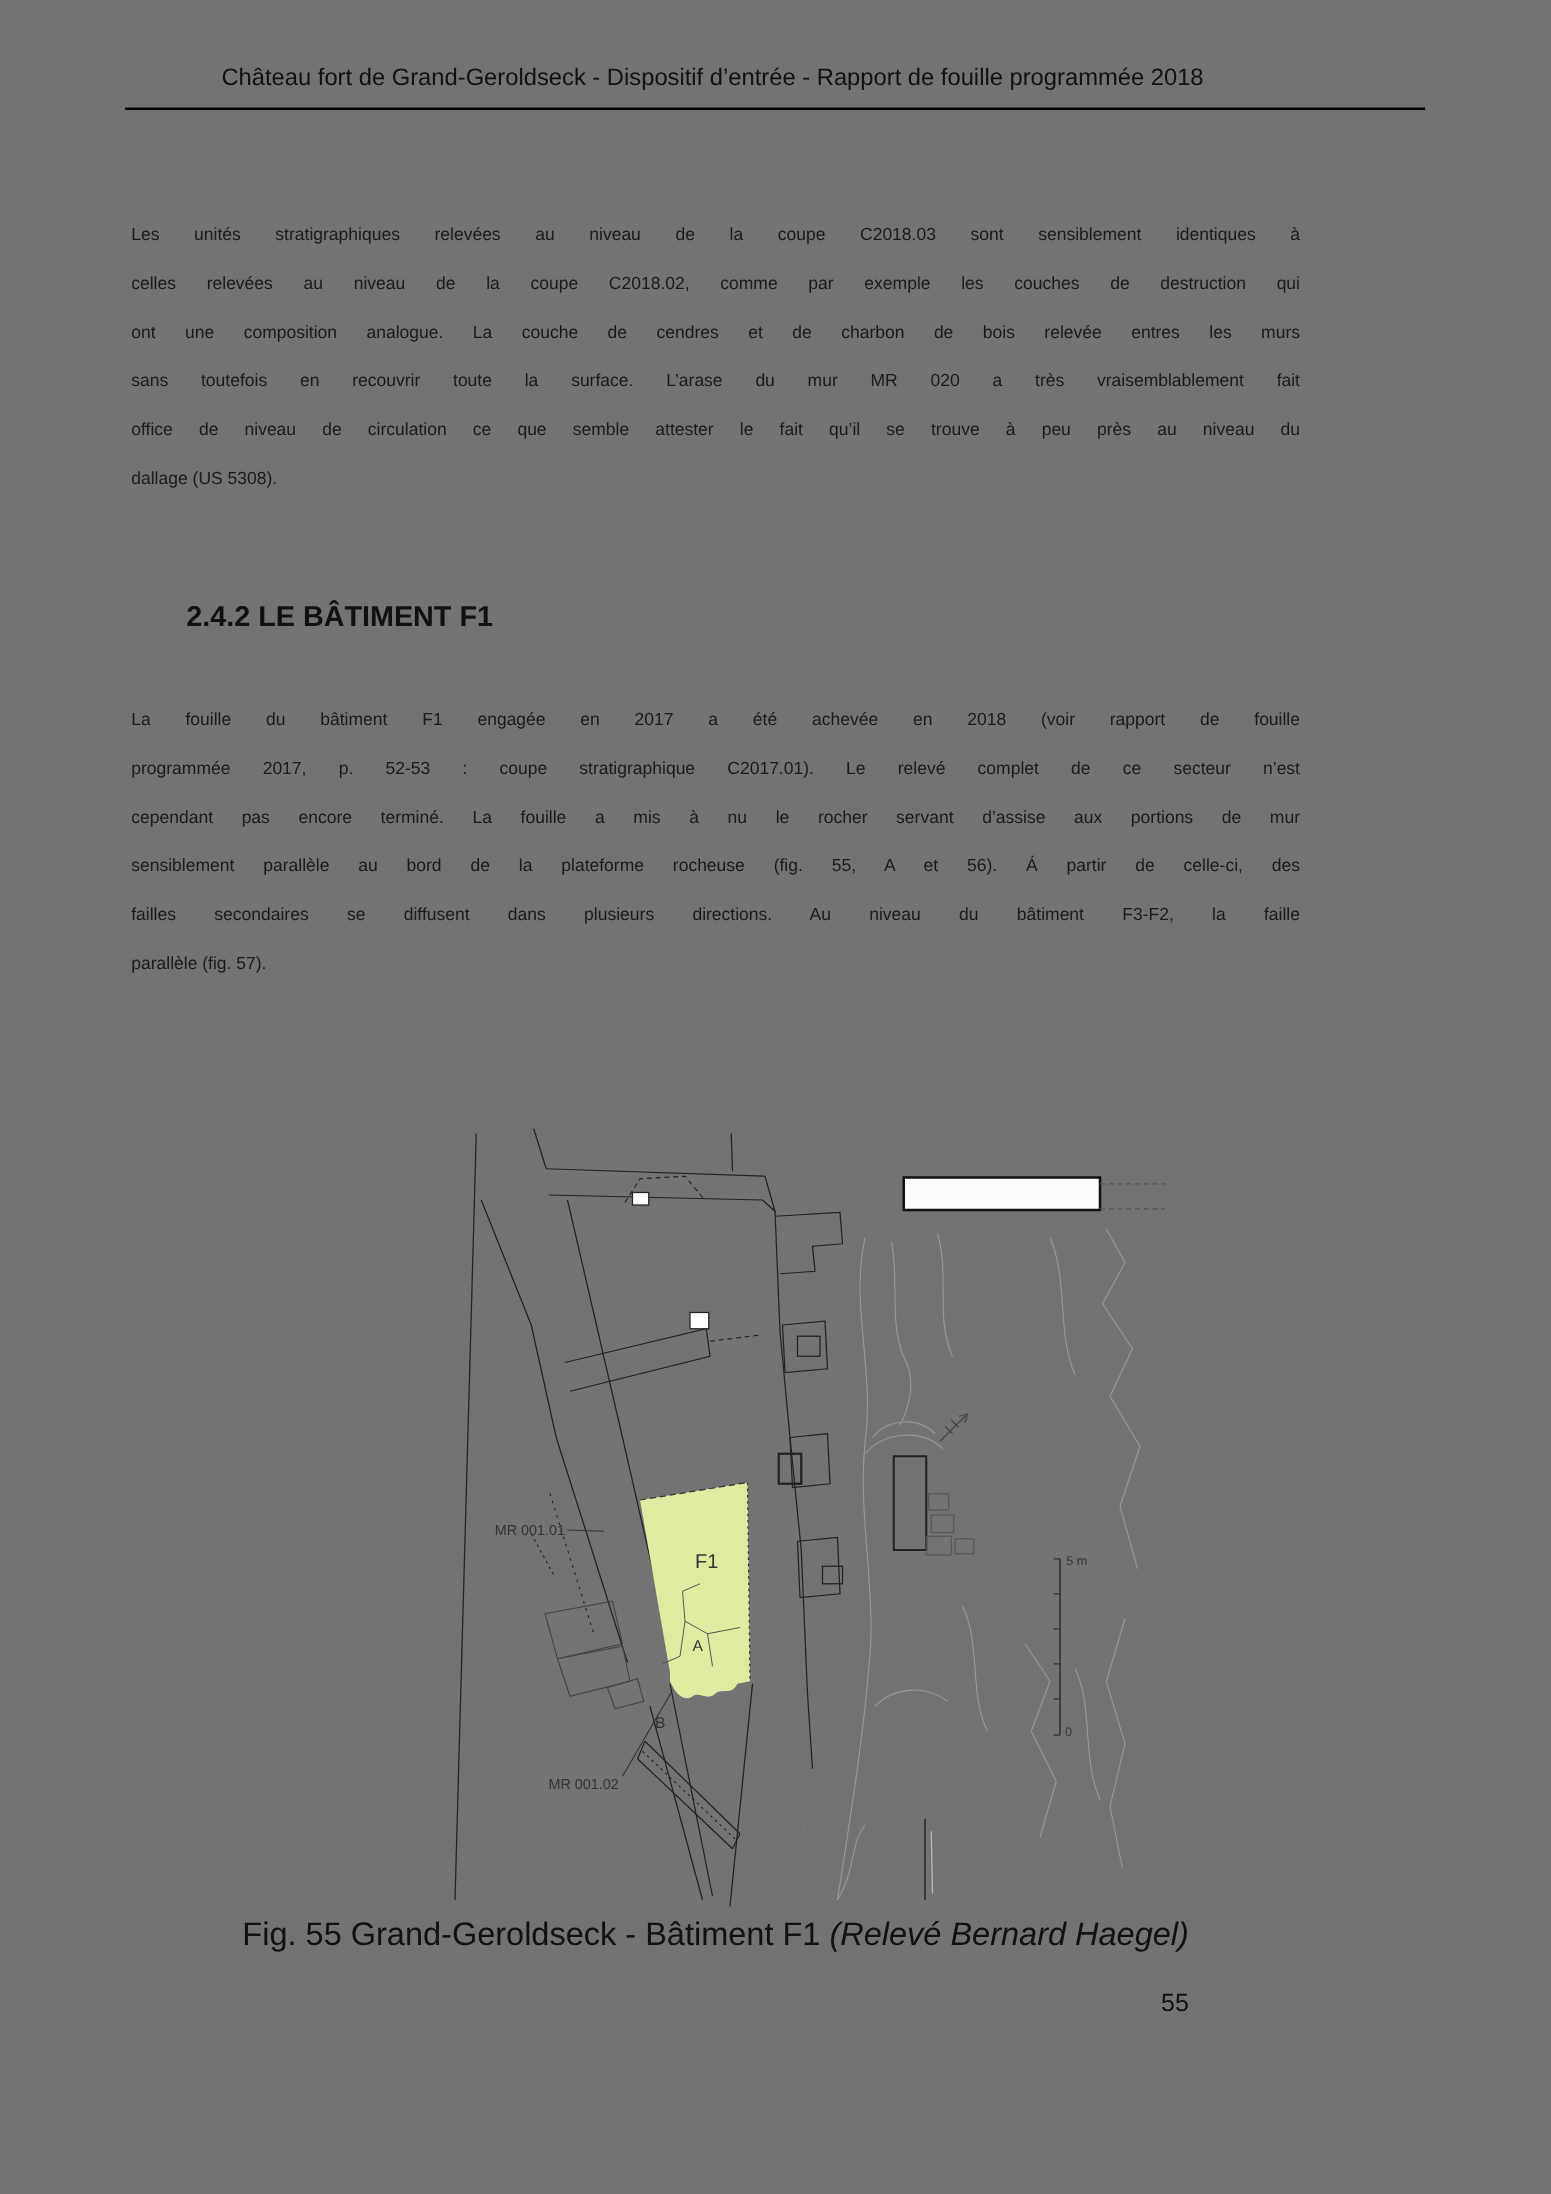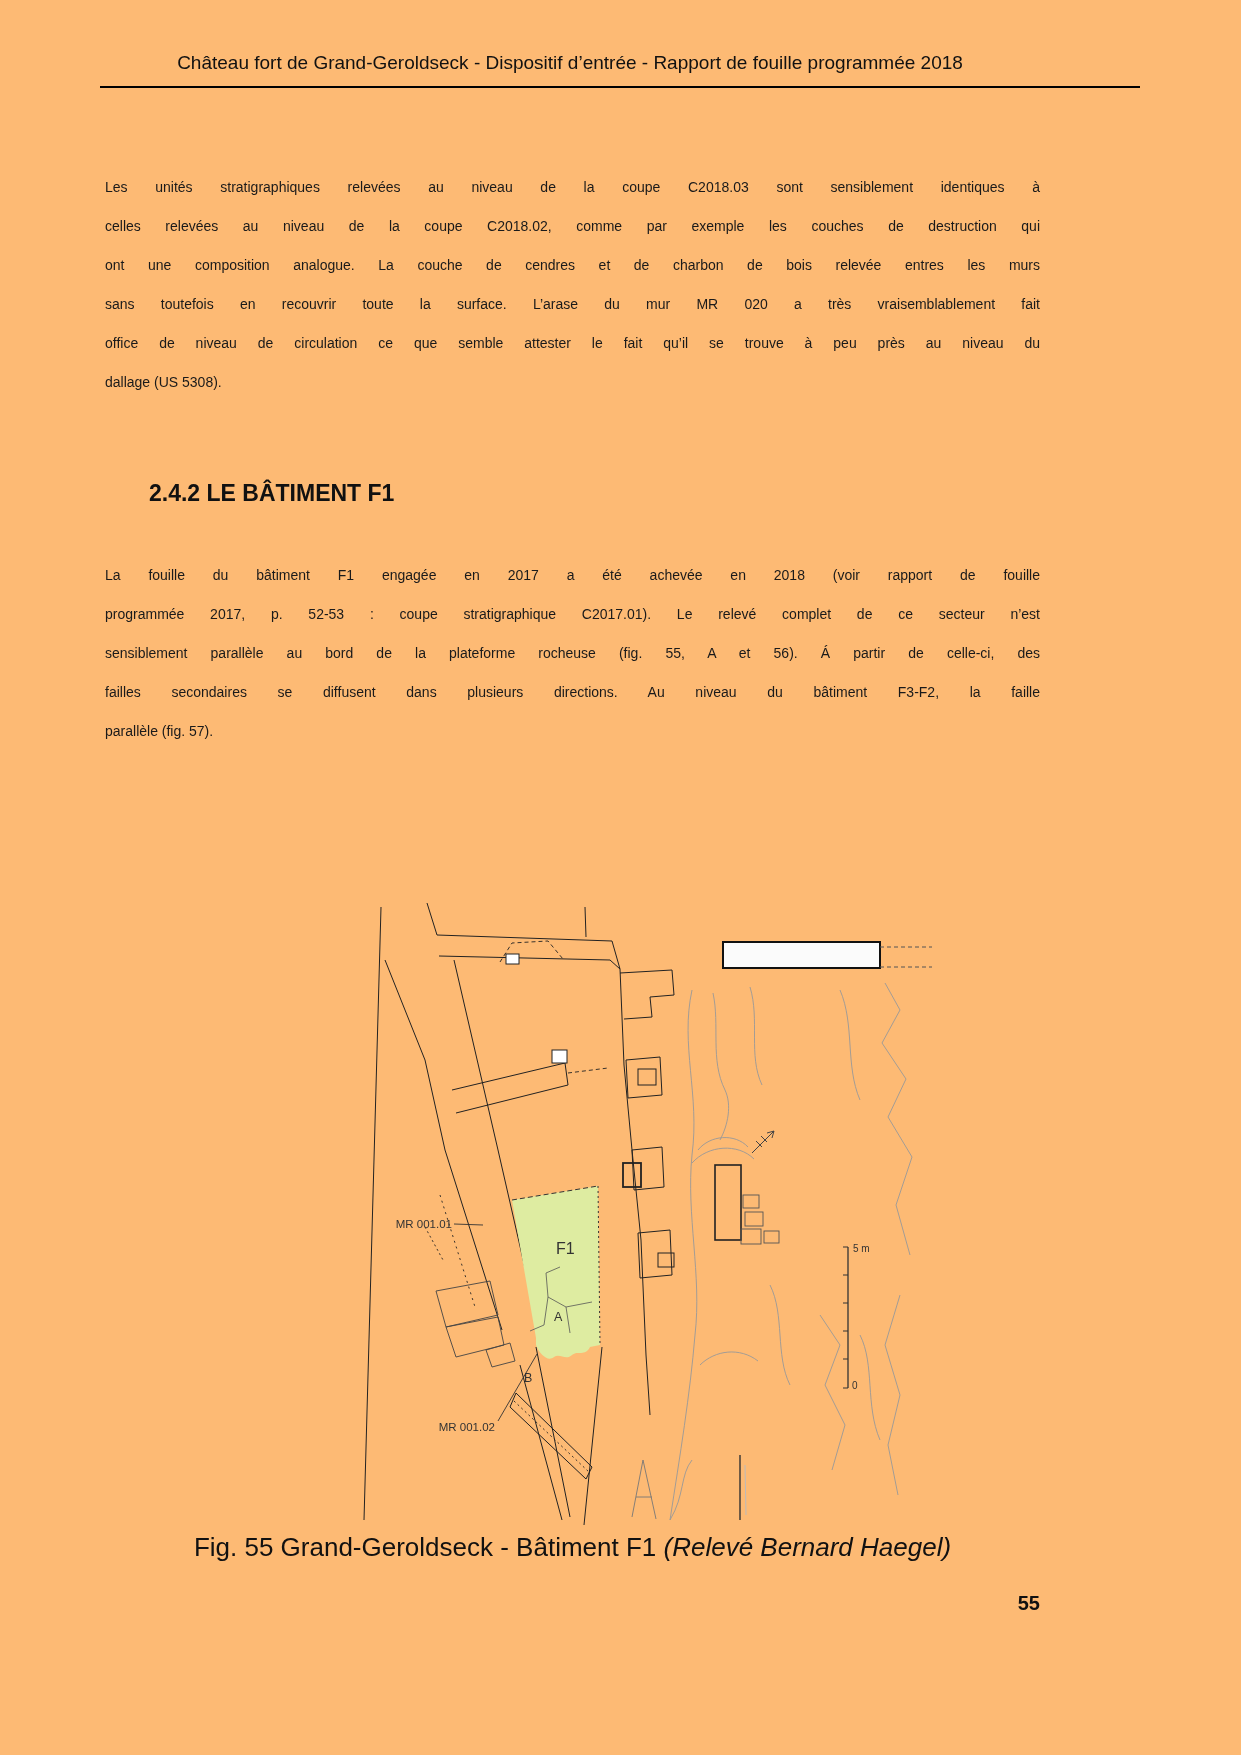--- a/index.html
+++ b/index.html
@@ -1,17 +1,17 @@
 <!DOCTYPE html>
 <html><head>
 <meta charset="utf-8">
 <style>
   html,body{margin:0;padding:0;background:#ffffff;}
   .page{
-    position:relative;width:1241px;height:1755px;background:#fdba74;
+    position:relative;width:1241px;height:1755px;background:#737373;
     font-family:"Liberation Sans",sans-serif;color:#1a1a1a;overflow:hidden;
   }
   .header-title{
     position:absolute;left:100px;top:52px;width:940px;
     font-size:19px;text-align:center;color:#111;
   }
   .header-rule{
     position:absolute;left:100px;top:86px;width:1040px;height:0;
     border-top:2px solid #000;
   }
@@ -24,22 +24,22 @@
     position:absolute;left:105px;top:480px;width:935px;
     font-size:23px;font-weight:bold;color:#111;margin-left:44px;
   }
   .figure-wrap{position:absolute;left:340px;top:895px;width:620px;height:640px;}
   .figure-caption{
     position:absolute;left:105px;top:1532px;width:935px;text-align:center;
     font-size:26px;color:#111;
   }
   .figure-caption .cap-italic{font-style:italic;}
   .page-number{
-    position:absolute;left:840px;top:1592px;width:200px;text-align:right;
-    font-size:20px;color:#111;font-weight:bold;
+    position:absolute;left:840px;top:1592px;width:200px;text-align:center;
+    font-size:20px;color:#111;
   }
   svg text{font-family:"Liberation Sans",sans-serif;fill:#333;}
 </style>
 </head>
 <body>
 
 <div class="page">
 
   <div class="header-title">Château fort de Grand-Geroldseck - Dispositif d’entrée - Rapport de fouille programmée 2018</div>
   <div class="header-rule"></div>
@@ -51,20 +51,21 @@
       <div class="tline">sans toutefois en recouvrir toute la surface. L’arase du mur MR 020 a très vraisemblablement fait</div>
       <div class="tline">office de niveau de circulation ce que semble attester le fait qu’il se trouve à peu près au niveau du</div>
       <div class="tline tline-last">dallage (US 5308).</div>
     </div>
 
   <div class="section-heading">2.4.2 LE BÂTIMENT F1</div>
 
   <div class="textcol para2">
       <div class="tline">La fouille du bâtiment F1 engagée en 2017 a été achevée en 2018 (voir rapport de fouille</div>
       <div class="tline">programmée 2017, p. 52-53 : coupe stratigraphique C2017.01). Le relevé complet de ce secteur n’est</div>
+      <div class="tline">cependant pas encore terminé. La fouille a mis à nu le rocher servant d’assise aux portions de mur</div>
       <div class="tline">sensiblement parallèle au bord de la plateforme rocheuse (fig. 55, A et 56). Á partir de celle-ci, des</div>
       <div class="tline">failles secondaires se diffusent dans plusieurs directions. Au niveau du bâtiment F3-F2, la faille</div>
       <div class="tline tline-last">parallèle (fig. 57).</div>
     </div>
 
   <div class="figure-wrap">
     <svg width="620" height="640" viewBox="0 0 620 640">
 
       <g stroke="#222" stroke-width="1" fill="none">
 

